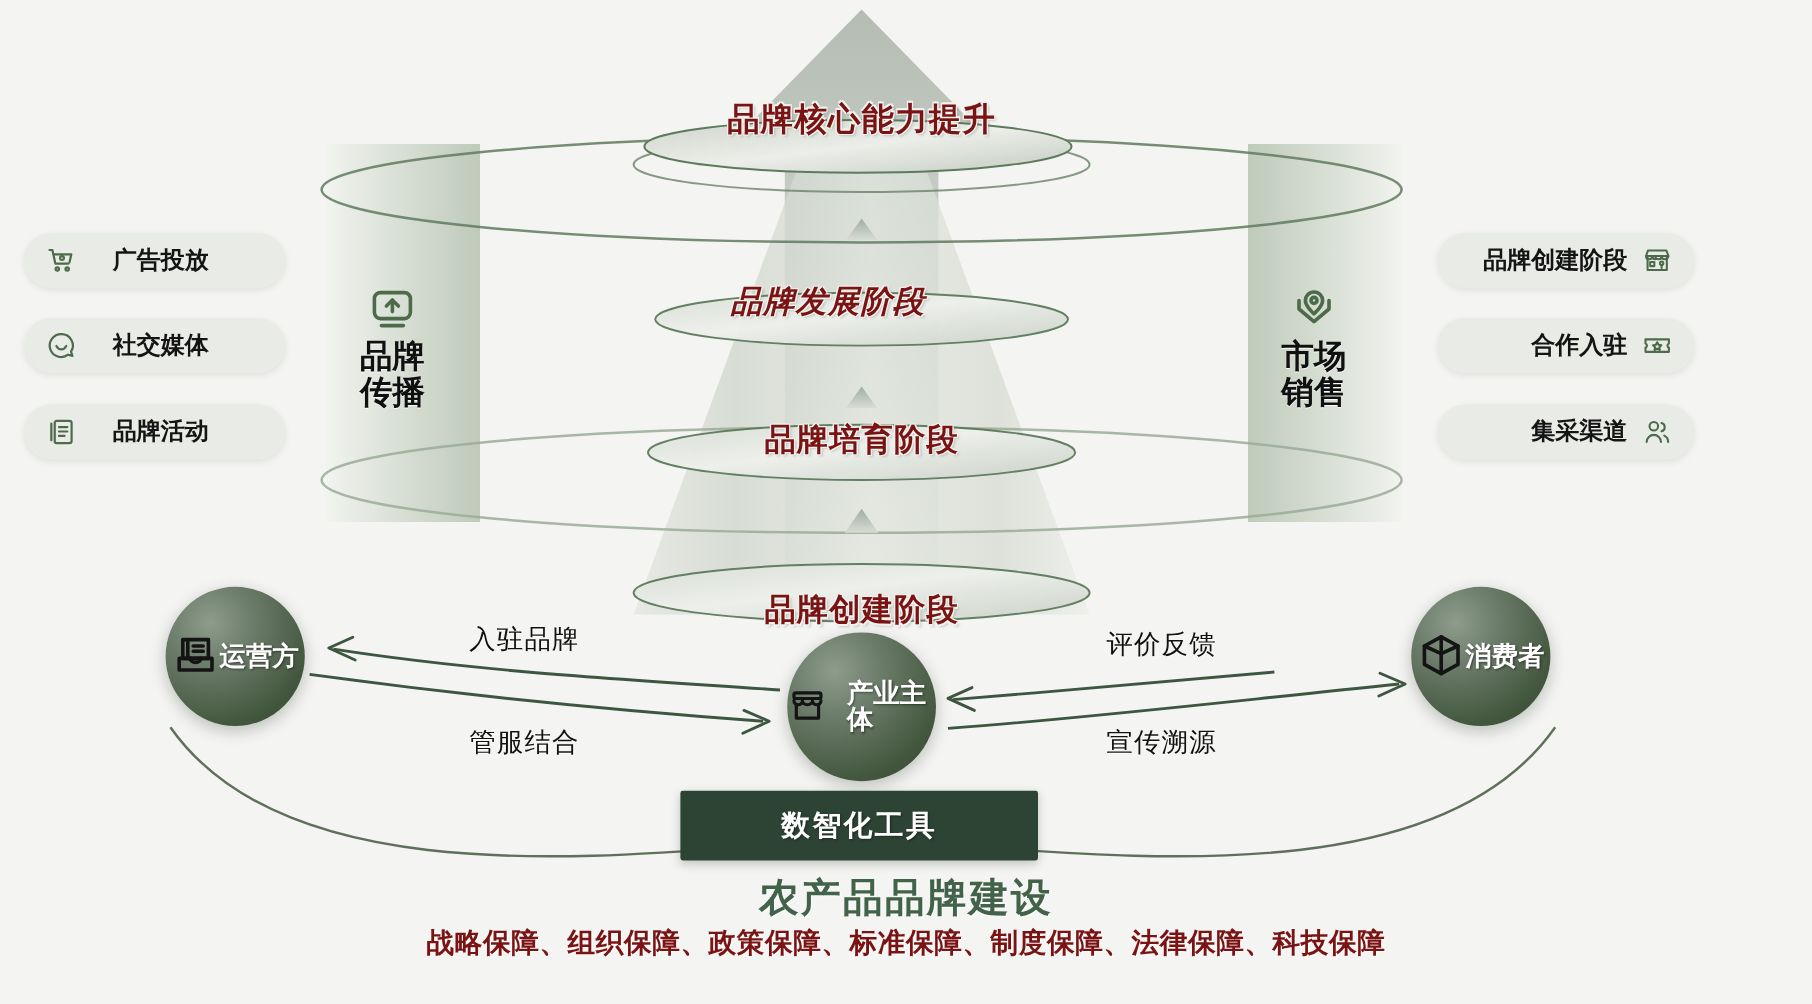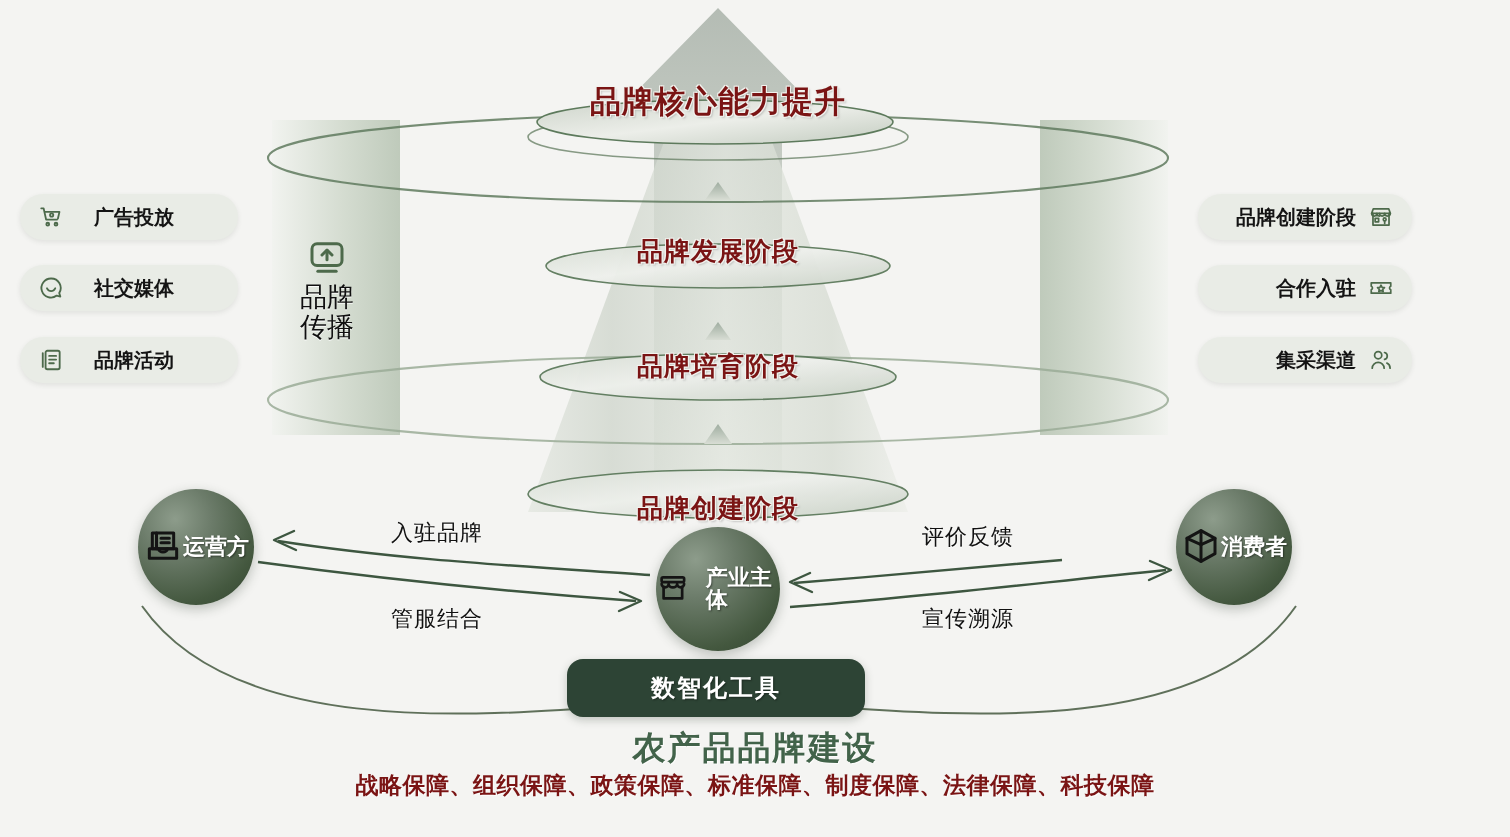--- a/index.html
+++ b/index.html
@@ -31,32 +31,32 @@
   .pill .ic{width:26px;height:26px;flex:0 0 26px;display:block;}
   .pill.left .ic{margin-right:12px;}
   .pill.right .ic{margin-left:12px;}
   .pill .txt{line-height:1;margin-left:18px;}
 
   
   .ribbon-label{
     position:absolute;
     width:110px;text-align:center;
     color:#101010;
-    font-size:27px;font-weight:normal;line-height:1.12;
+    font-size:27px;font-weight:bold;line-height:1.12;
     text-shadow:0 1px 0 rgba(255,255,255,.85);
   }
   .ribbon-label .ic{display:block;margin:0 auto 4px;width:40px;height:40px;}
 
   
   .stage-label{
     position:absolute;width:420px;text-align:center;
     color:#7a1414;font-size:26px;font-weight:bold;letter-spacing:1px;
     text-shadow: 1px 1px 0 #f2f2ee, -1px 1px 0 #f2f2ee, 1px -1px 0 #f2f2ee, -1px -1px 0 #f2f2ee, 2px 2px 2px rgba(120,120,120,.35);
   }
-  .stage-label.top{font-size:31px;}
+  .stage-label.top{font-size:27px;}
 
   
   .node{
     position:absolute;width:116px;height:116px;border-radius:50%;
     background:radial-gradient(circle at 32% 26%, #8d9c8b 0%, #6b7b69 32%, #44583f 72%, #31432f 100%);
     box-shadow:0 4px 12px rgba(40,55,40,.28);
     display:flex;flex-direction:row;align-items:center;justify-content:center;
   }
   .node .ic{width:40px;height:40px;display:block;margin-bottom:2px;}
   .node .nm{
@@ -68,21 +68,21 @@
   
   .flow-cap{
     position:absolute;width:220px;text-align:center;
     font-size:22px;color:#111;letter-spacing:1px;
     text-shadow:0 1px 0 rgba(255,255,255,.9);
   }
 
   
   #tool-box{
     position:absolute;left:567px;top:659px;width:298px;height:58px;
-    background:#2d4435;border-radius:16px;
+    background:#2d4435;border-radius:2px;
     display:flex;align-items:center;justify-content:center;
     box-shadow:0 3px 8px rgba(40,55,40,.25);
   }
   #tool-box .t{color:#fff;font-size:24px;font-weight:bold;letter-spacing:2px;
     text-shadow:1px 1px 2px rgba(0,0,0,.4);}
   #foot-title{
     position:absolute;left:0;top:726px;width:1510px;text-align:center;
     color:#42634a;font-size:33px;font-weight:bold;letter-spacing:2px;
     text-shadow:1px 1px 0 rgba(255,255,255,.7);
   }
@@ -173,35 +173,44 @@
 
     <path d="M1062,560 C950,570 880,576 794,583" fill="none" stroke="#3d5640" stroke-width="2.4"></path>
     <polyline points="810,573 790,582 812,592" fill="none" stroke="#3d5640" stroke-width="2.4" stroke-linecap="round" stroke-linejoin="round"></polyline>
 
     <path d="M790,607 C900,599 1010,586 1166,570" fill="none" stroke="#3d5640" stroke-width="2.4"></path>
     <polyline points="1150,561 1171,570 1149,580" fill="none" stroke="#3d5640" stroke-width="2.4" stroke-linecap="round" stroke-linejoin="round"></polyline>
   </svg>
 
   <div class="stage-label top" style="left:508px;top:81px;">品牌核心能力提升</div>
 
-  <div class="stage-label" style="left:508px;top:234px;">品牌发展阶段</div>
+  <div class="stage-label" style="left:480px;top:234px;font-style:italic;">品牌发展阶段</div>
   <div class="stage-label" style="left:508px;top:349px;">品牌培育阶段</div>
   <div class="stage-label" style="left:508px;top:464px;margin-top:27px;">品牌创建阶段</div>
 
   <div class="ribbon-label" style="left:272px;top:238px;">
     <svg class="ic" viewBox="0 0 24 24" fill="none" stroke="#4d6a4b" stroke-width="1.8" stroke-linecap="round" stroke-linejoin="round">
       <rect x="3" y="3.5" width="18" height="13" rx="3"></rect>
       <path d="M12 13V7.5"></path>
         <path d="M9 10.2l3-3 3 3"></path>
       <path d="M6.5 20h11"></path>
     </svg>
     <span>品牌</span><br>
     <span>传播</span>
   </div>
 
+  <div class="ribbon-label" style="left:1040px;top:238px;">
+    <svg class="ic" viewBox="0 0 24 24" fill="none" stroke="#4d6a4b" stroke-width="1.8" stroke-linecap="round" stroke-linejoin="round">
+      <path d="M12 3.2c-2.5 0-4.3 1.9-4.3 4.3 0 3 4.3 6.6 4.3 6.6s4.3-3.6 4.3-6.6c0-2.4-1.8-4.3-4.3-4.3z"></path>
+      <circle cx="12" cy="7.4" r="1.5"></circle>
+      <path d="M4.5 7.5v4.2l7.5 6.3 7.5-6.3V7.5"></path>
+    </svg>
+    <span>市场</span><br>
+    <span>销售</span>
+  </div>
 
   <div class="pill left" style="top:194px;">
     <svg class="ic" viewBox="0 0 24 24" fill="none" stroke="#4d6a4b" stroke-width="1.7" stroke-linecap="round" stroke-linejoin="round">
       <path d="M3 4h2.2l2.3 10.4h10.1"></path>
       <path d="M6.4 7.3h13.4l-1.4 6.1"></path>
       <circle cx="12.6" cy="10.2" r="1.5"></circle>
       <circle cx="9" cy="18.6" r="1.3"></circle>
         <circle cx="16.6" cy="18.6" r="1.3"></circle>
     </svg>
     <span class="txt">广告投放</span>

